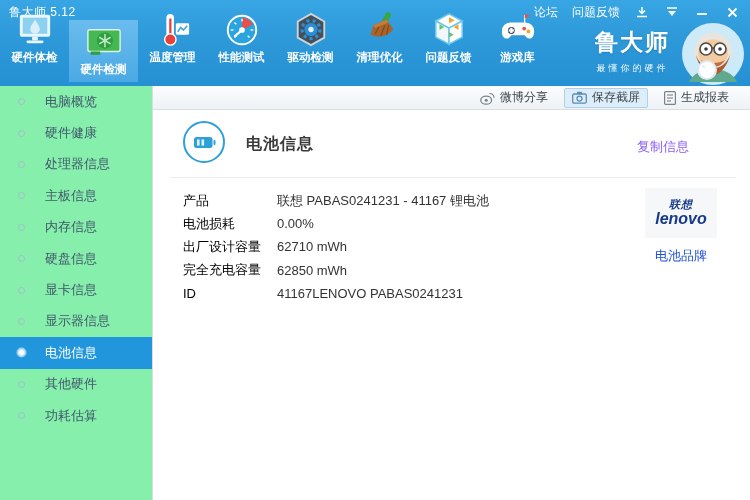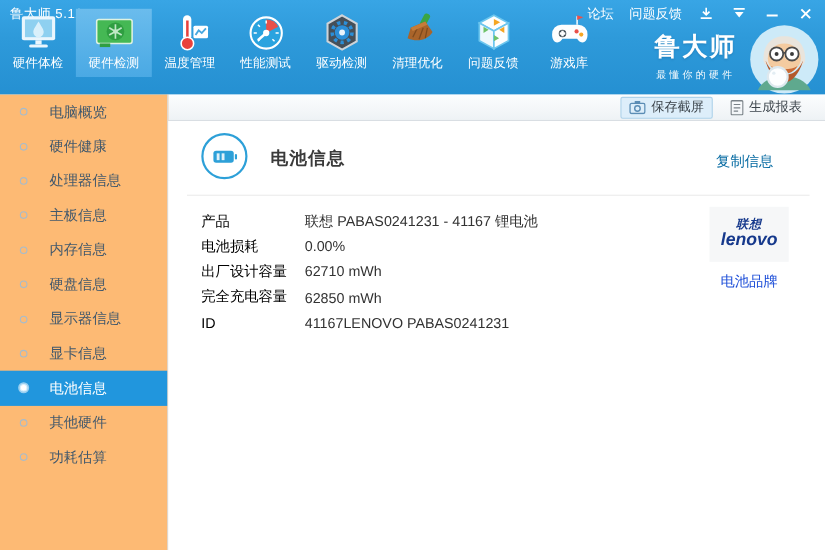--- a/index.html
+++ b/index.html
@@ -12,57 +12,57 @@
 
   .titlebar { position:absolute; left:0; top:0; width:100%; height:24px;
     display:flex; align-items:center; color:#fff; font-size:12px; }
   .app-title { margin-left:9px; letter-spacing:.5px; }
   .titlebar-right { margin-left:auto; display:flex; align-items:center; gap:14px; padding-right:10px; }
   .tb-link { cursor:pointer; }
   .tb-ico { width:16px; height:14px; display:flex; align-items:center; justify-content:center; cursor:pointer; }
   .tb-ico svg { display:block; }
 
   
-  .toolbar { position:absolute; left:0; top:8px; height:62px; display:flex; }
+  .toolbar { position:absolute; left:0; top:8px; height:62px; display:flex;font-weight:bold; }
   .tool-item { width:69px; height:62px; display:flex; flex-direction:column; align-items:center;
     justify-content:flex-start; padding-top:3px; cursor:pointer; }
-  .tool-item.active { background:linear-gradient(#6abced, #4aa9e4); }
+  .tool-item.active { background:linear-gradient(#6abced, #4aa9e4);margin-top:12px; }
   .tool-icon { width:40px; height:38px; display:flex; align-items:center; justify-content:center; }
   .tool-label { font-size:11.5px; color:#fff; margin-top:1px; white-space:nowrap; }
 
   .brand { position:absolute; right:80px; top:27px; text-align:center; color:#fff; z-index:4; }
   .brand-name { font-size:23px; font-weight:bold; letter-spacing:2px; text-shadow:0 1px 2px rgba(0,60,110,.25); }
   .brand-tagline { font-size:9px; letter-spacing:3px; margin-top:4px; opacity:.95; }
   .mascot { position:absolute; right:5px; top:22px; width:64px; height:64px; z-index:5; }
 
   
   .actionbar { position:absolute; left:153px; top:86px; width:597px; height:24px;
     background:linear-gradient(#fcfdfe, #eef2f5); border-bottom:1px solid #d9dee3;
     display:flex; align-items:center; justify-content:flex-end; gap:8px; padding-right:13px; }
   .action-btn { display:flex; align-items:center; gap:5px; font-size:12px; color:#3c444b;
     padding:2px 7px; border:1px solid transparent; border-radius:2px; cursor:pointer; height:20px; }
   .action-btn.boxed { background:#ddeefa; border-color:#aed2ea; }
   .action-btn svg { display:block; }
 
   
   .sidebar { position:absolute; left:0; top:86px; width:153px; height:414px;
-    background:#fdba74; border-right:1px solid #d7dde2; }
+    background:#86efac; border-right:1px solid #d7dde2; }
   .side-item { height:31.4px; display:flex; align-items:center; font-size:13px;
     color:#41586c; cursor:pointer; }
   .side-bullet { width:7px; height:7px; border:1px solid #a6bccd; border-radius:50%;
     margin-left:18px; margin-right:20px; flex:none; }
   .side-item.selected { background:#2196dd; color:#fff; }
   .side-item.selected .side-bullet { background:#fff; border-color:#d9eefb; box-shadow:0 0 0 1.5px rgba(255,255,255,.55); }
 
   
   .main { position:absolute; left:153px; top:110px; width:597px; height:390px; background:#fff; }
   .batt-circle { position:absolute; left:30px; top:11px; width:42px; height:42px;
     border:2px solid #2da0d8; border-radius:50%; display:flex; align-items:center; justify-content:center; }
   .main-title { position:absolute; left:93px; top:24px; font-size:16px; font-weight:bold; color:#3a3a3a; letter-spacing:1px; }
-  .copy-link { position:absolute; right:47px; top:28px; font-size:13px; color:#0369a1; cursor:pointer; }
+  .copy-link { position:absolute; right:61px; top:28px; font-size:13px; color:#8b5cf6; cursor:pointer; }
   .sep { position:absolute; left:17px; top:67px; width:566px; height:1px; background:#ececec; }
 
   .info-rows { position:absolute; left:30px; top:79px; }
   .info-row { display:flex; height:23.2px; align-items:center; font-size:13px; }
   .info-label { width:94px; color:#000000; flex:none; }
   .info-value { color:#333; }
 
   .brand-panel { position:absolute; right:33px; top:78px; width:72px; text-align:center; }
   .lenovo-box { width:72px; height:50px; background:#f6f7f8; display:flex; flex-direction:column;
     align-items:center; justify-content:center; }
@@ -252,20 +252,30 @@
         <line x1="31" y1="26" x2="33" y2="26" stroke="#4a4a4a" stroke-width="1.6"></line>
         <circle cx="25" cy="27" r="1.8" fill="#3a3a3a"></circle>
         <circle cx="39" cy="27" r="1.8" fill="#3a3a3a"></circle>
         <circle cx="26" cy="48" r="9" fill="#fdfeff" stroke="#dde8ee" stroke-width="2"></circle>
         <circle cx="22.5" cy="44.5" r="1.5" fill="#e3edf3"></circle>
       </svg>
     </div>
   </div>
 
   <div class="actionbar">
+    <div class="action-btn">
+      <span>
+        <svg width="15" height="14" viewBox="0 0 15 14">
+          <ellipse cx="6.2" cy="9.2" rx="5.4" ry="4" fill="none" stroke="#7a8288" stroke-width="1.3"></ellipse>
+          <circle cx="6.2" cy="9.2" r="1.5" fill="#7a8288"></circle>
+          <path d="M9.5 2.5c2.6 0 4.4 1.8 4.6 4.2" fill="none" stroke="#7a8288" stroke-width="1.2"></path>
+        </svg>
+      </span>
+      <span>微博分享</span>
+    </div>
     <div class="action-btn boxed">
       <span>
         <svg width="15" height="13" viewBox="0 0 15 13">
           <rect x="0.7" y="3" width="13.6" height="9.2" rx="1.5" fill="none" stroke="#5b8db5" stroke-width="1.3"></rect>
           <circle cx="7.5" cy="7.6" r="2.5" fill="none" stroke="#5b8db5" stroke-width="1.3"></circle>
           <rect x="5" y="0.8" width="5" height="2.2" fill="#5b8db5"></rect>
         </svg>
       </span>
       <span>保存截屏</span>
     </div>
@@ -302,25 +312,25 @@
     <div class="side-item">
       <span class="side-bullet"></span>
       <span>内存信息</span>
     </div>
     <div class="side-item">
       <span class="side-bullet"></span>
       <span>硬盘信息</span>
     </div>
     <div class="side-item">
       <span class="side-bullet"></span>
+      <span>显卡信息</span>
+    </div>
+    <div class="side-item">
+      <span class="side-bullet"></span>
       <span>显示器信息</span>
-    </div>
-    <div class="side-item">
-      <span class="side-bullet"></span>
-      <span>显卡信息</span>
     </div>
     <div class="side-item selected">
       <span class="side-bullet"></span>
       <span>电池信息</span>
     </div>
     <div class="side-item">
       <span class="side-bullet"></span>
       <span>其他硬件</span>
     </div>
     <div class="side-item">

